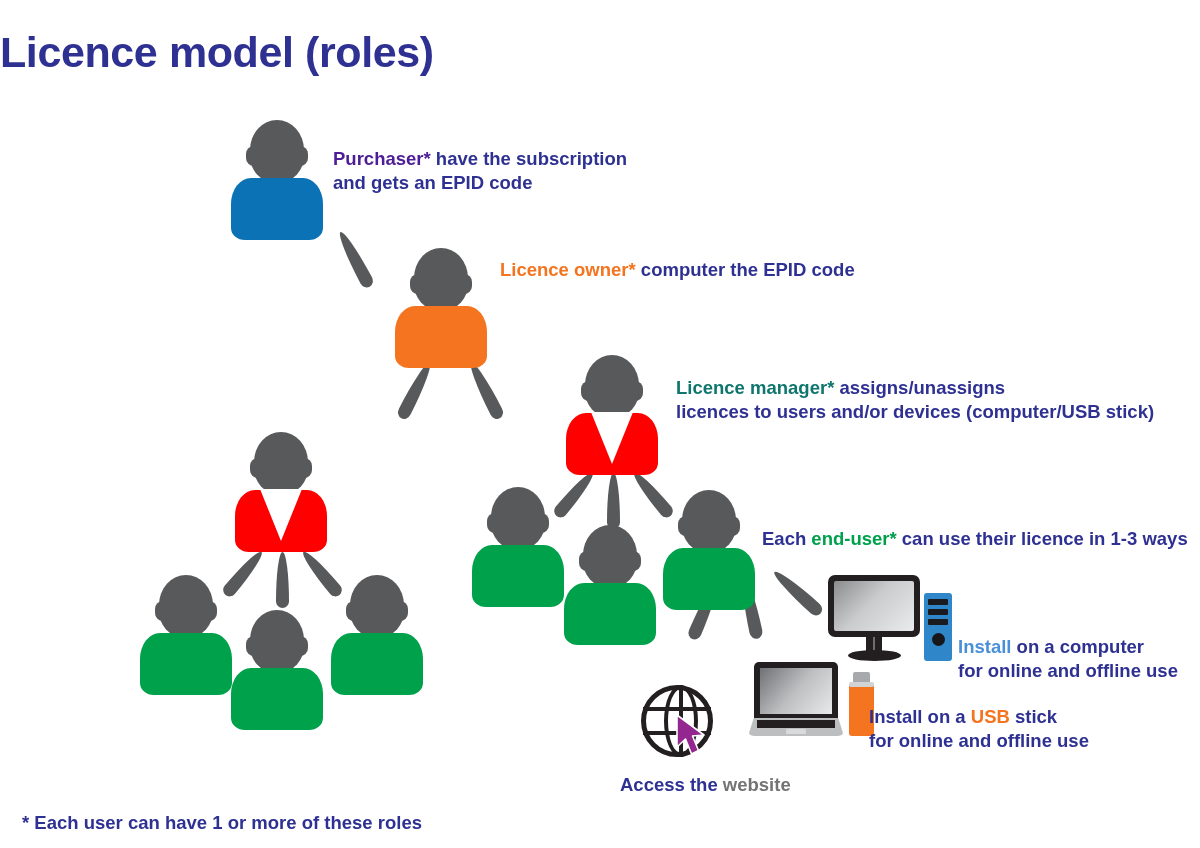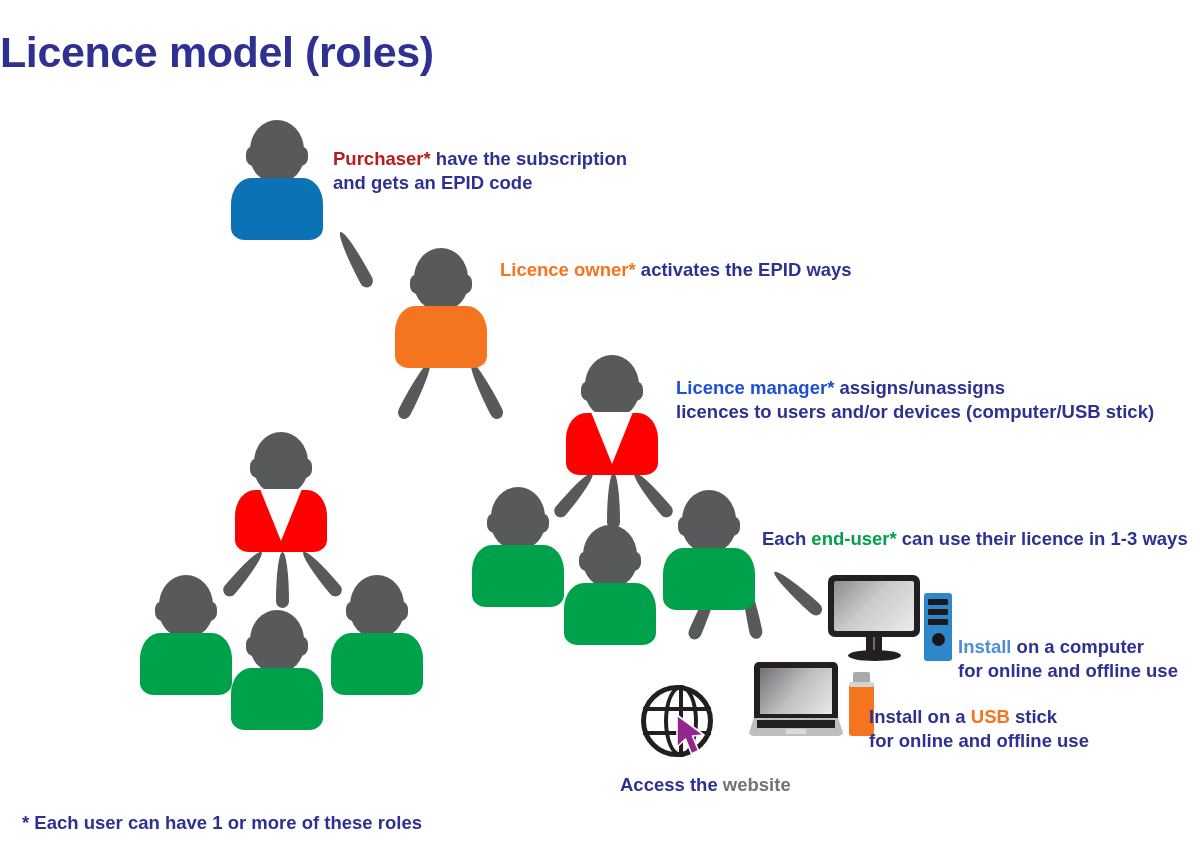--- a/index.html
+++ b/index.html
@@ -14,23 +14,23 @@
   #title{
     position:absolute;left:0;top:28px;width:1200px;text-align:left;
     font-size:43px;font-weight:bold;color:#2e3192;letter-spacing:-0.4px;
   }
 
   
   .caption{
     position:absolute;color:#2e3192;font-size:18.5px;font-weight:bold;
     line-height:24px;white-space:nowrap;
   }
-  .caption .hl-blue{color:#b91c1c;}
+  .caption .hl-blue{color:#4c1d95;}
   .caption .hl-orange{color:#f4741f;}
-  .caption .hl-red{color:#1d4ed8;}
+  .caption .hl-red{color:#0f766e;}
   .caption .hl-green{color:#00a14b;}
   .caption .hl-purple{color:#737373;}
 
   #footnote{
     position:absolute;left:22px;top:812px;color:#2e3192;
     font-size:18.5px;font-weight:bold;white-space:nowrap;
   }
 
   
   .person{position:absolute;width:92px;height:120px;}
@@ -273,21 +273,21 @@
 
   <div class="caption" style="left:333px;top:147px;">
     <div>
       <span class="hl-blue">Purchaser*</span><span> have the subscription</span>
     </div>
     <div>and gets an EPID code</div>
   </div>
 
   <div class="caption" style="left:500px;top:258px;">
     <div>
-      <span class="hl-orange">Licence owner*</span><span> activates the EPID ways</span>
+      <span class="hl-orange">Licence owner*</span><span> computer the EPID code</span>
     </div>
   </div>
 
   <div class="caption" style="left:676px;top:376px;">
     <div>
       <span class="hl-red">Licence manager*</span><span> assigns/unassigns</span>
     </div>
     <div>licences to users and/or devices (computer/USB stick)</div>
   </div>
 

